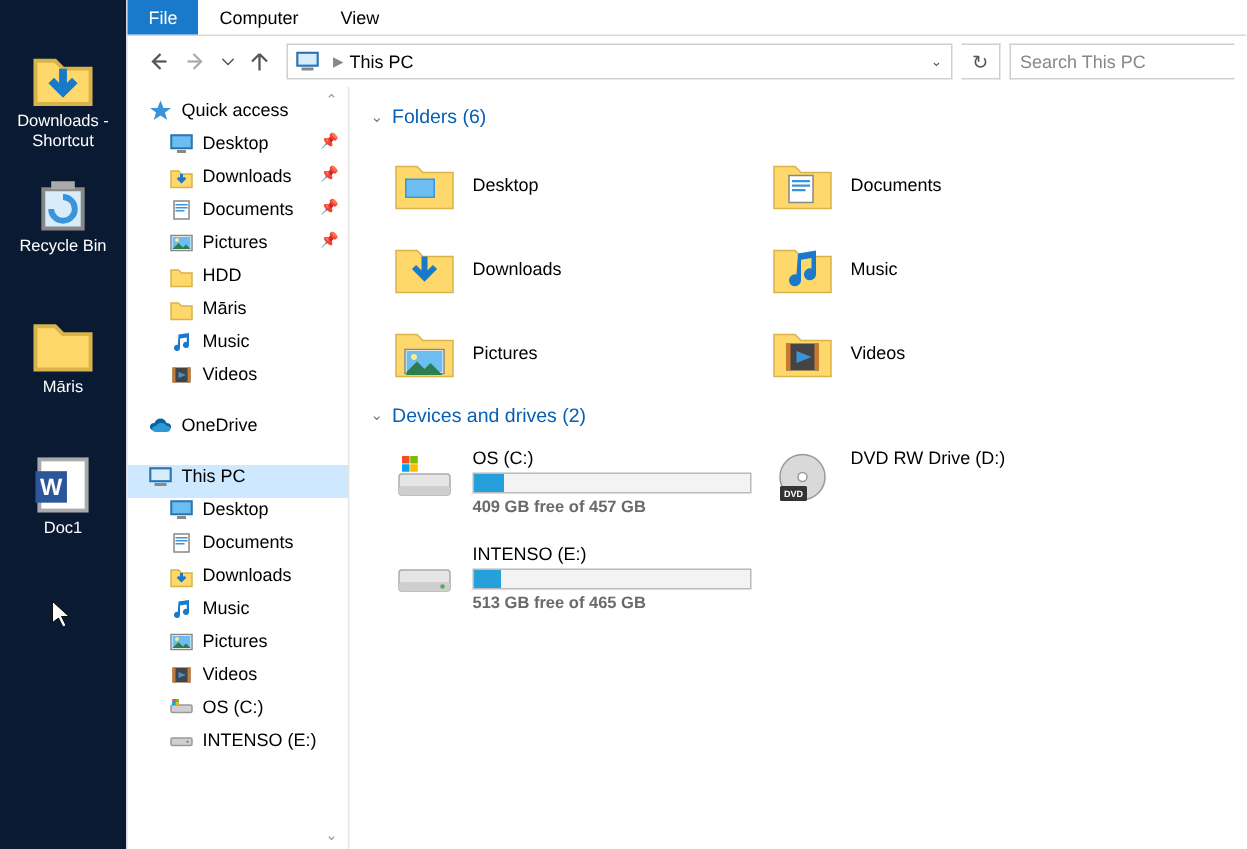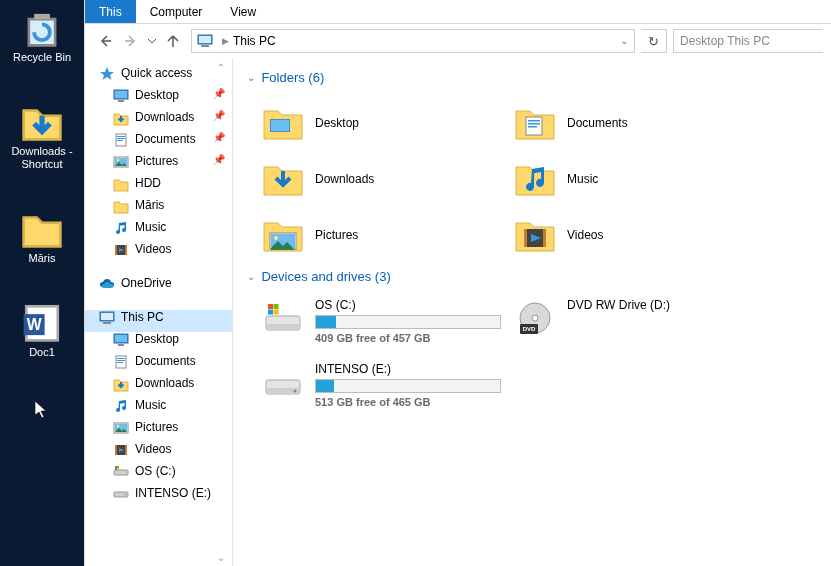--- a/index.html
+++ b/index.html
@@ -43,59 +43,59 @@
   .drive-item .bar { width: 186px; height: 14px; border: 1px solid #bcbcbc; background: #f3f3f3; margin-bottom: 3px; }
   .drive-item .bar .fill { height: 100%; background: #26a0da; }
   .drive-item .free { color: #6a6a6a; font-size: 11px; font-weight: bold; }
   .scroll-chev { position: absolute; right: 4px; width: 14px; height: 14px; color: #999; font-size: 10px; display:flex; align-items:center; justify-content:center; }
 </style>
 </head>
 <body>
 
 <div class="desktop">
   <div id="desktop-icons">
+      <div class="desktop-icon" style="margin-top:24px;">
+    <svg class="ic" viewBox="0 0 16 16">
+          <path d="M1 4 h5 l2 2 h7 v9 H1 Z" fill="#ffd86b" stroke="#d8b34a"></path>
+          <path d="M8 6 v5 M5 9 l3 3 l3 -3" stroke="#1979ca" stroke-width="2" fill="none"></path>
+        </svg>
+    <span>Downloads - Shortcut</span>
+  </div>
       <div class="desktop-icon" style="">
     <svg class="ic" viewBox="0 0 16 16">
           <path d="M3 5 h10 v10 H3 Z" fill="#d9ecfa" stroke="#888"></path>
           <path d="M5 3 h6 v2 H5 Z" fill="#aaa"></path>
           <path d="M8 7 a3 3 0 1 1 -3 3" stroke="#3b94d9" fill="none" stroke-width="1.5"></path>
         </svg>
     <span>Recycle Bin</span>
   </div>
       <div class="desktop-icon" style="margin-top:24px;">
     <svg class="ic" viewBox="0 0 16 16">
           <path d="M1 4 h5 l2 2 h7 v9 H1 Z" fill="#ffd86b" stroke="#d8b34a"></path>
-          <path d="M8 6 v5 M5 9 l3 3 l3 -3" stroke="#1979ca" stroke-width="2" fill="none"></path>
-        </svg>
-    <span>Downloads - Shortcut</span>
-  </div>
-      <div class="desktop-icon" style="margin-top:24px;">
-    <svg class="ic" viewBox="0 0 16 16">
-          <path d="M1 4 h5 l2 2 h7 v9 H1 Z" fill="#ffd86b" stroke="#d8b34a"></path>
         </svg>
     <span>Māris</span>
   </div>
       <div class="desktop-icon" style="margin-top:24px;">
     <svg class="ic" viewBox="0 0 16 16">
           <rect x="2" y="2" width="12" height="13" fill="#fff" stroke="#aaa"></rect>
           <rect x="1" y="5" width="8" height="8" fill="#2b579a"></rect>
           <text x="5" y="11" font-size="6" fill="#fff" text-anchor="middle" font-weight="bold">W</text>
         </svg>
     <span>Doc1</span>
   </div>
     </div>
   <svg class="cursor" viewBox="0 0 14 20">
       <path d="M1 1 L1 15 L5 12 L8 18 L10 17 L7 11 L12 11 Z" fill="#fff" stroke="#000" stroke-width="0.6"></path>
     </svg>
 </div>
 
 <div class="explorer">
 
   <div class="ribbon-tabs">
-    <div class="ribbon-tab file">This</div>
+    <div class="ribbon-tab file">File</div>
     <div class="ribbon-tab">Computer</div>
     <div class="ribbon-tab">View</div>
   </div>
 
   <div class="navbar">
     <div class="nav-arrow">
         <svg width="14" height="14" viewBox="0 0 14 14">
           <path d="M9 2 L4 7 L9 12" stroke="#555" stroke-width="1.5" fill="none"></path>
           <path d="M4 7 H13" stroke="#555" stroke-width="1.5"></path>
         </svg>
@@ -121,21 +121,21 @@
           <rect x="2" y="3" width="14" height="9" fill="#3b94d9" stroke="#2a6fa8"></rect>
           <rect x="3" y="4" width="12" height="7" fill="#d9ecfa"></rect>
           <rect x="5" y="13" width="8" height="2" fill="#888"></rect>
         </svg>
       <span class="sep">▶</span>
       <span class="txt">This PC</span>
       <span class="drop">⌄</span>
     </div>
     <div class="refresh">↻</div>
     <div class="searchbox">
-      <span>Desktop This PC</span>
+      <span>Search This PC</span>
     </div>
   </div>
 
   <div class="body">
 
     <div class="nav-pane">
       <div class="scroll-chev" style="top:2px">⌃</div>
       <div class="nav-item">
         <svg class="ic" viewBox="0 0 16 16">
             <path d="M8 1 L10 6 L15 6 L11 9 L12.5 14 L8 11 L3.5 14 L5 9 L1 6 L6 6 Z" fill="#3b94d9"></path>
@@ -356,21 +356,21 @@
               <rect x="10" y="14" width="3" height="18" fill="#c77b2e"></rect>
               <rect x="29" y="14" width="3" height="18" fill="#c77b2e"></rect>
               <path d="M17 19 l10 4 l-10 4 Z" fill="#3b94d9"></path>
             </svg>
     <span>Videos</span>
   </div>
         </div>
 
       <div class="section-head">
         <span class="chev">⌄</span>
-        <span>Devices and drives (3)</span>
+        <span>Devices and drives (2)</span>
       </div>
       <div class="drive-grid" id="drives">
   <div class="drive-item">
     <svg viewBox="0 0 42 40" class="ic">
               <rect x="4" y="18" width="34" height="14" rx="2" fill="#e5e5e5" stroke="#aaa"></rect>
               <rect x="4" y="26" width="34" height="6" rx="2" fill="#cfcfcf"></rect>
               <rect x="6" y="6" width="5" height="5" fill="#f25022"></rect>
               <rect x="11.5" y="6" width="5" height="5" fill="#7fba00"></rect>
               <rect x="6" y="11.5" width="5" height="5" fill="#00a4ef"></rect>
               <rect x="11.5" y="11.5" width="5" height="5" fill="#ffb900"></rect>

